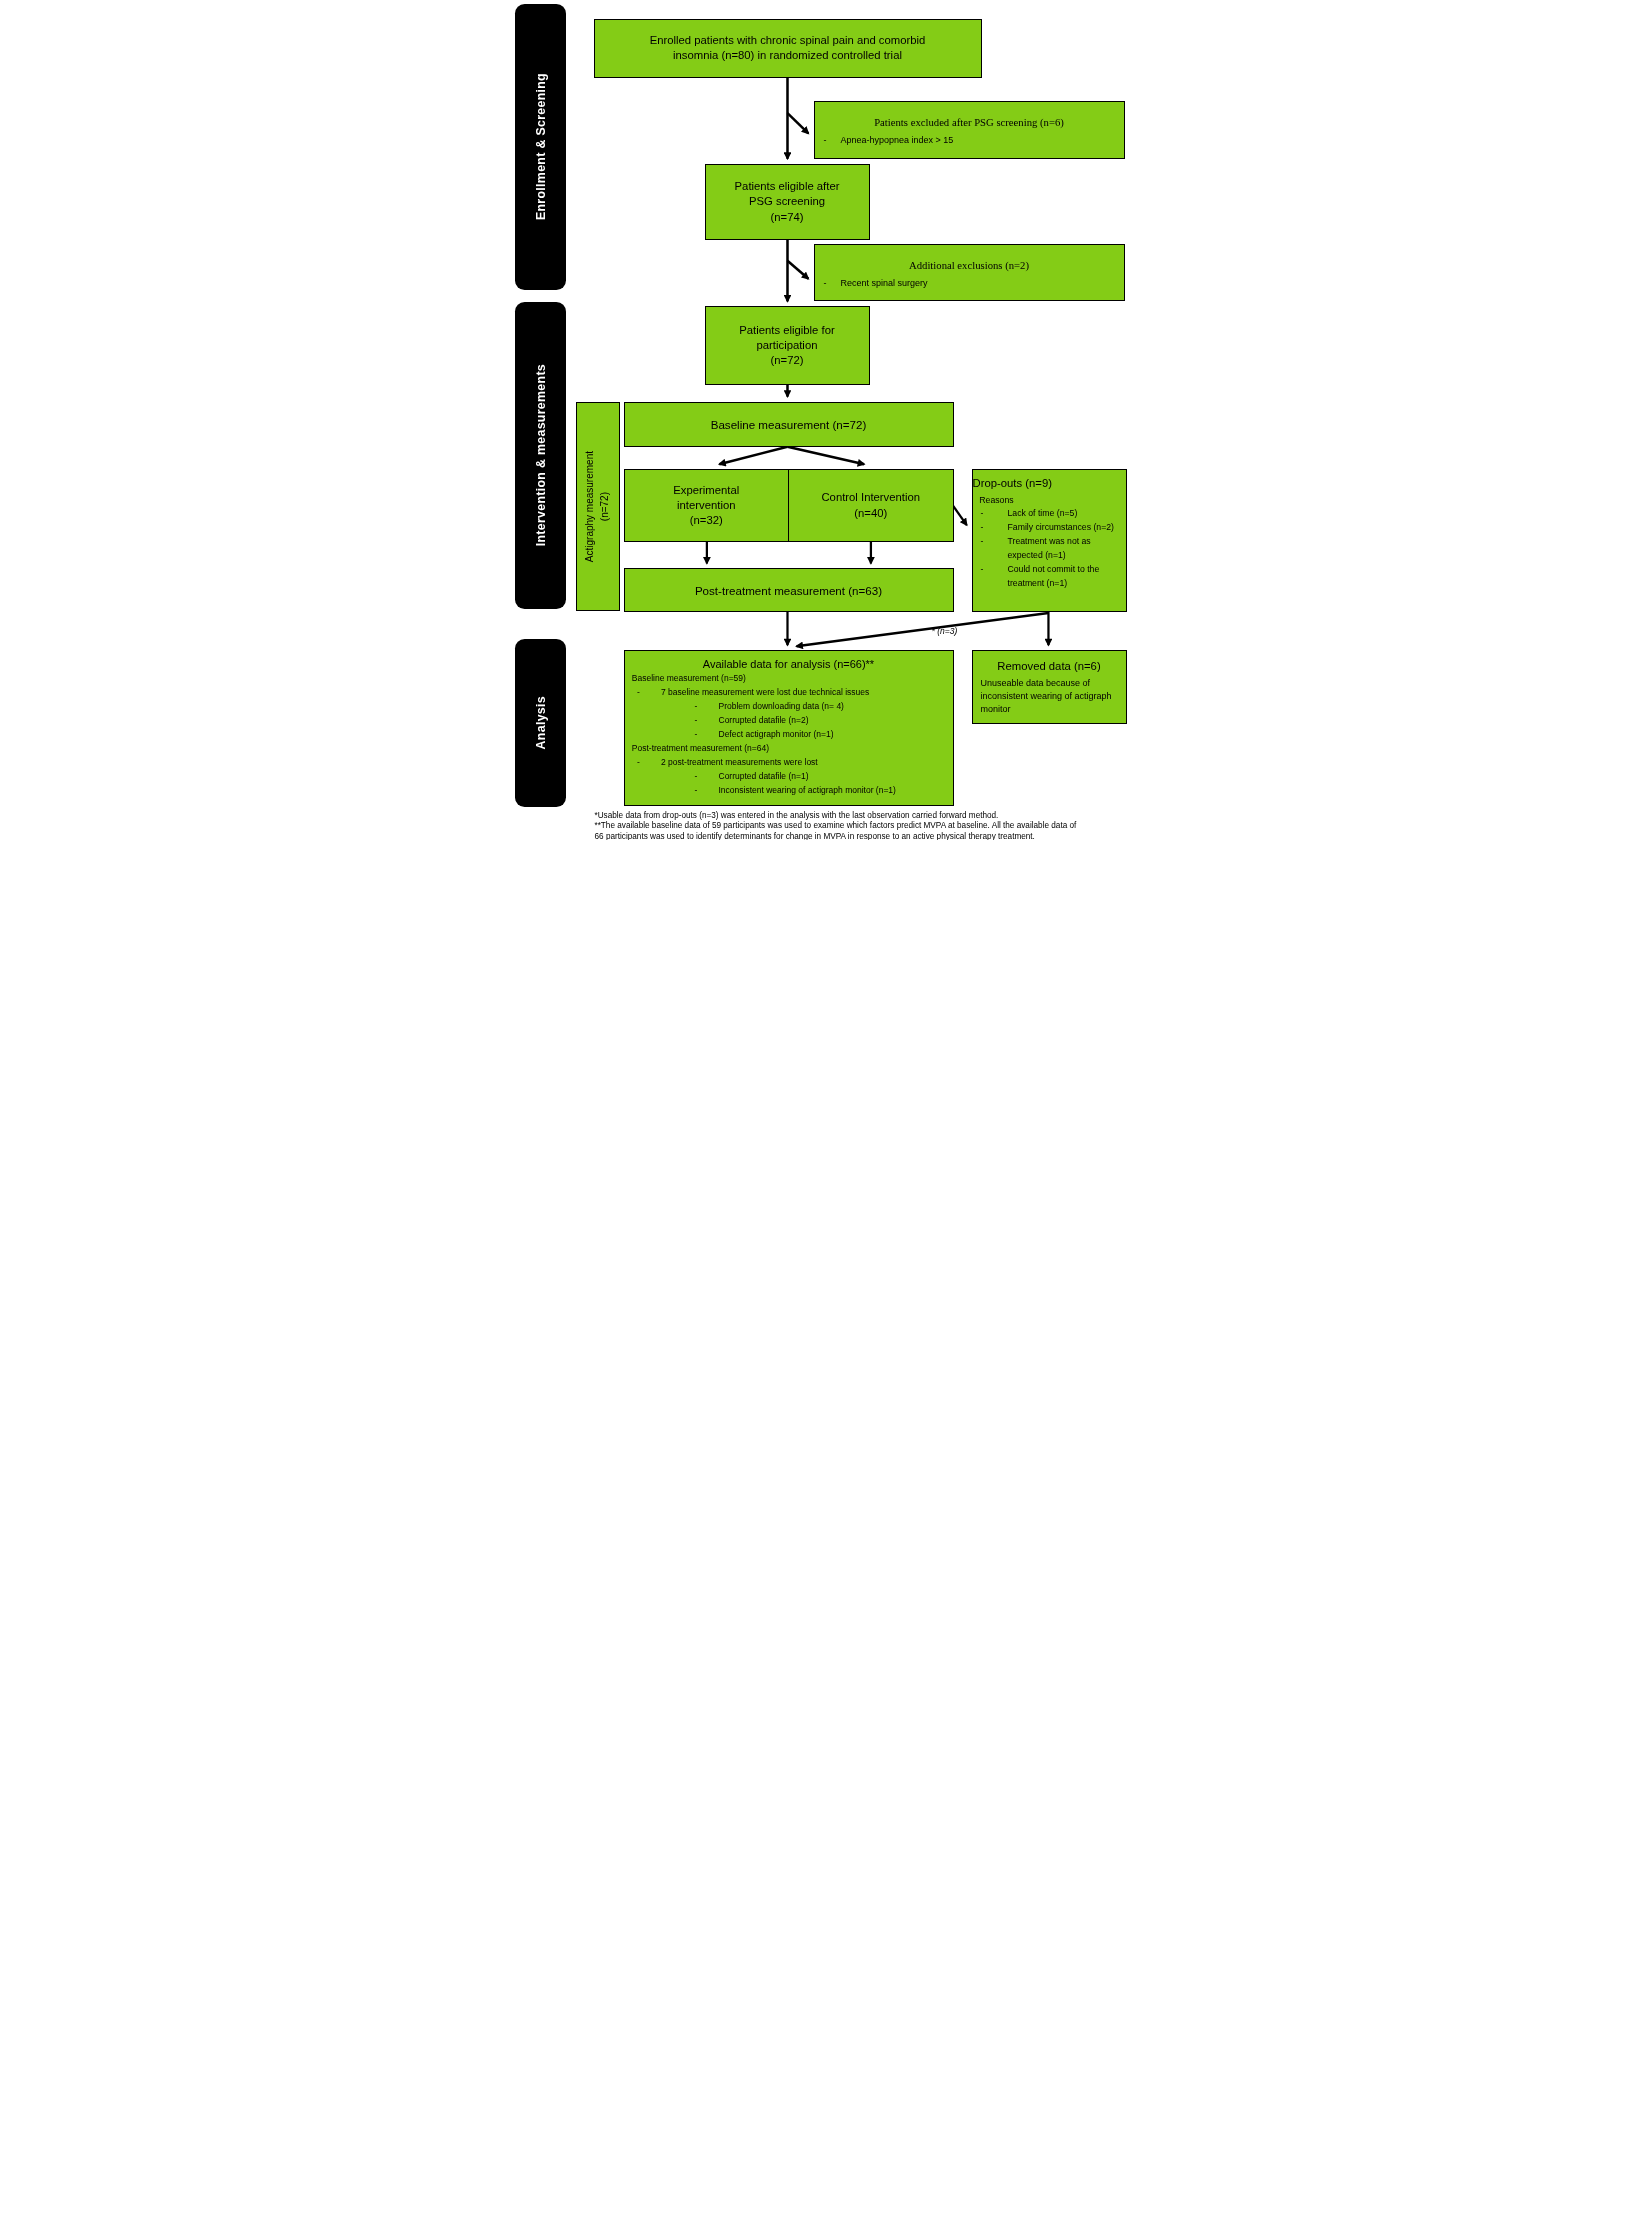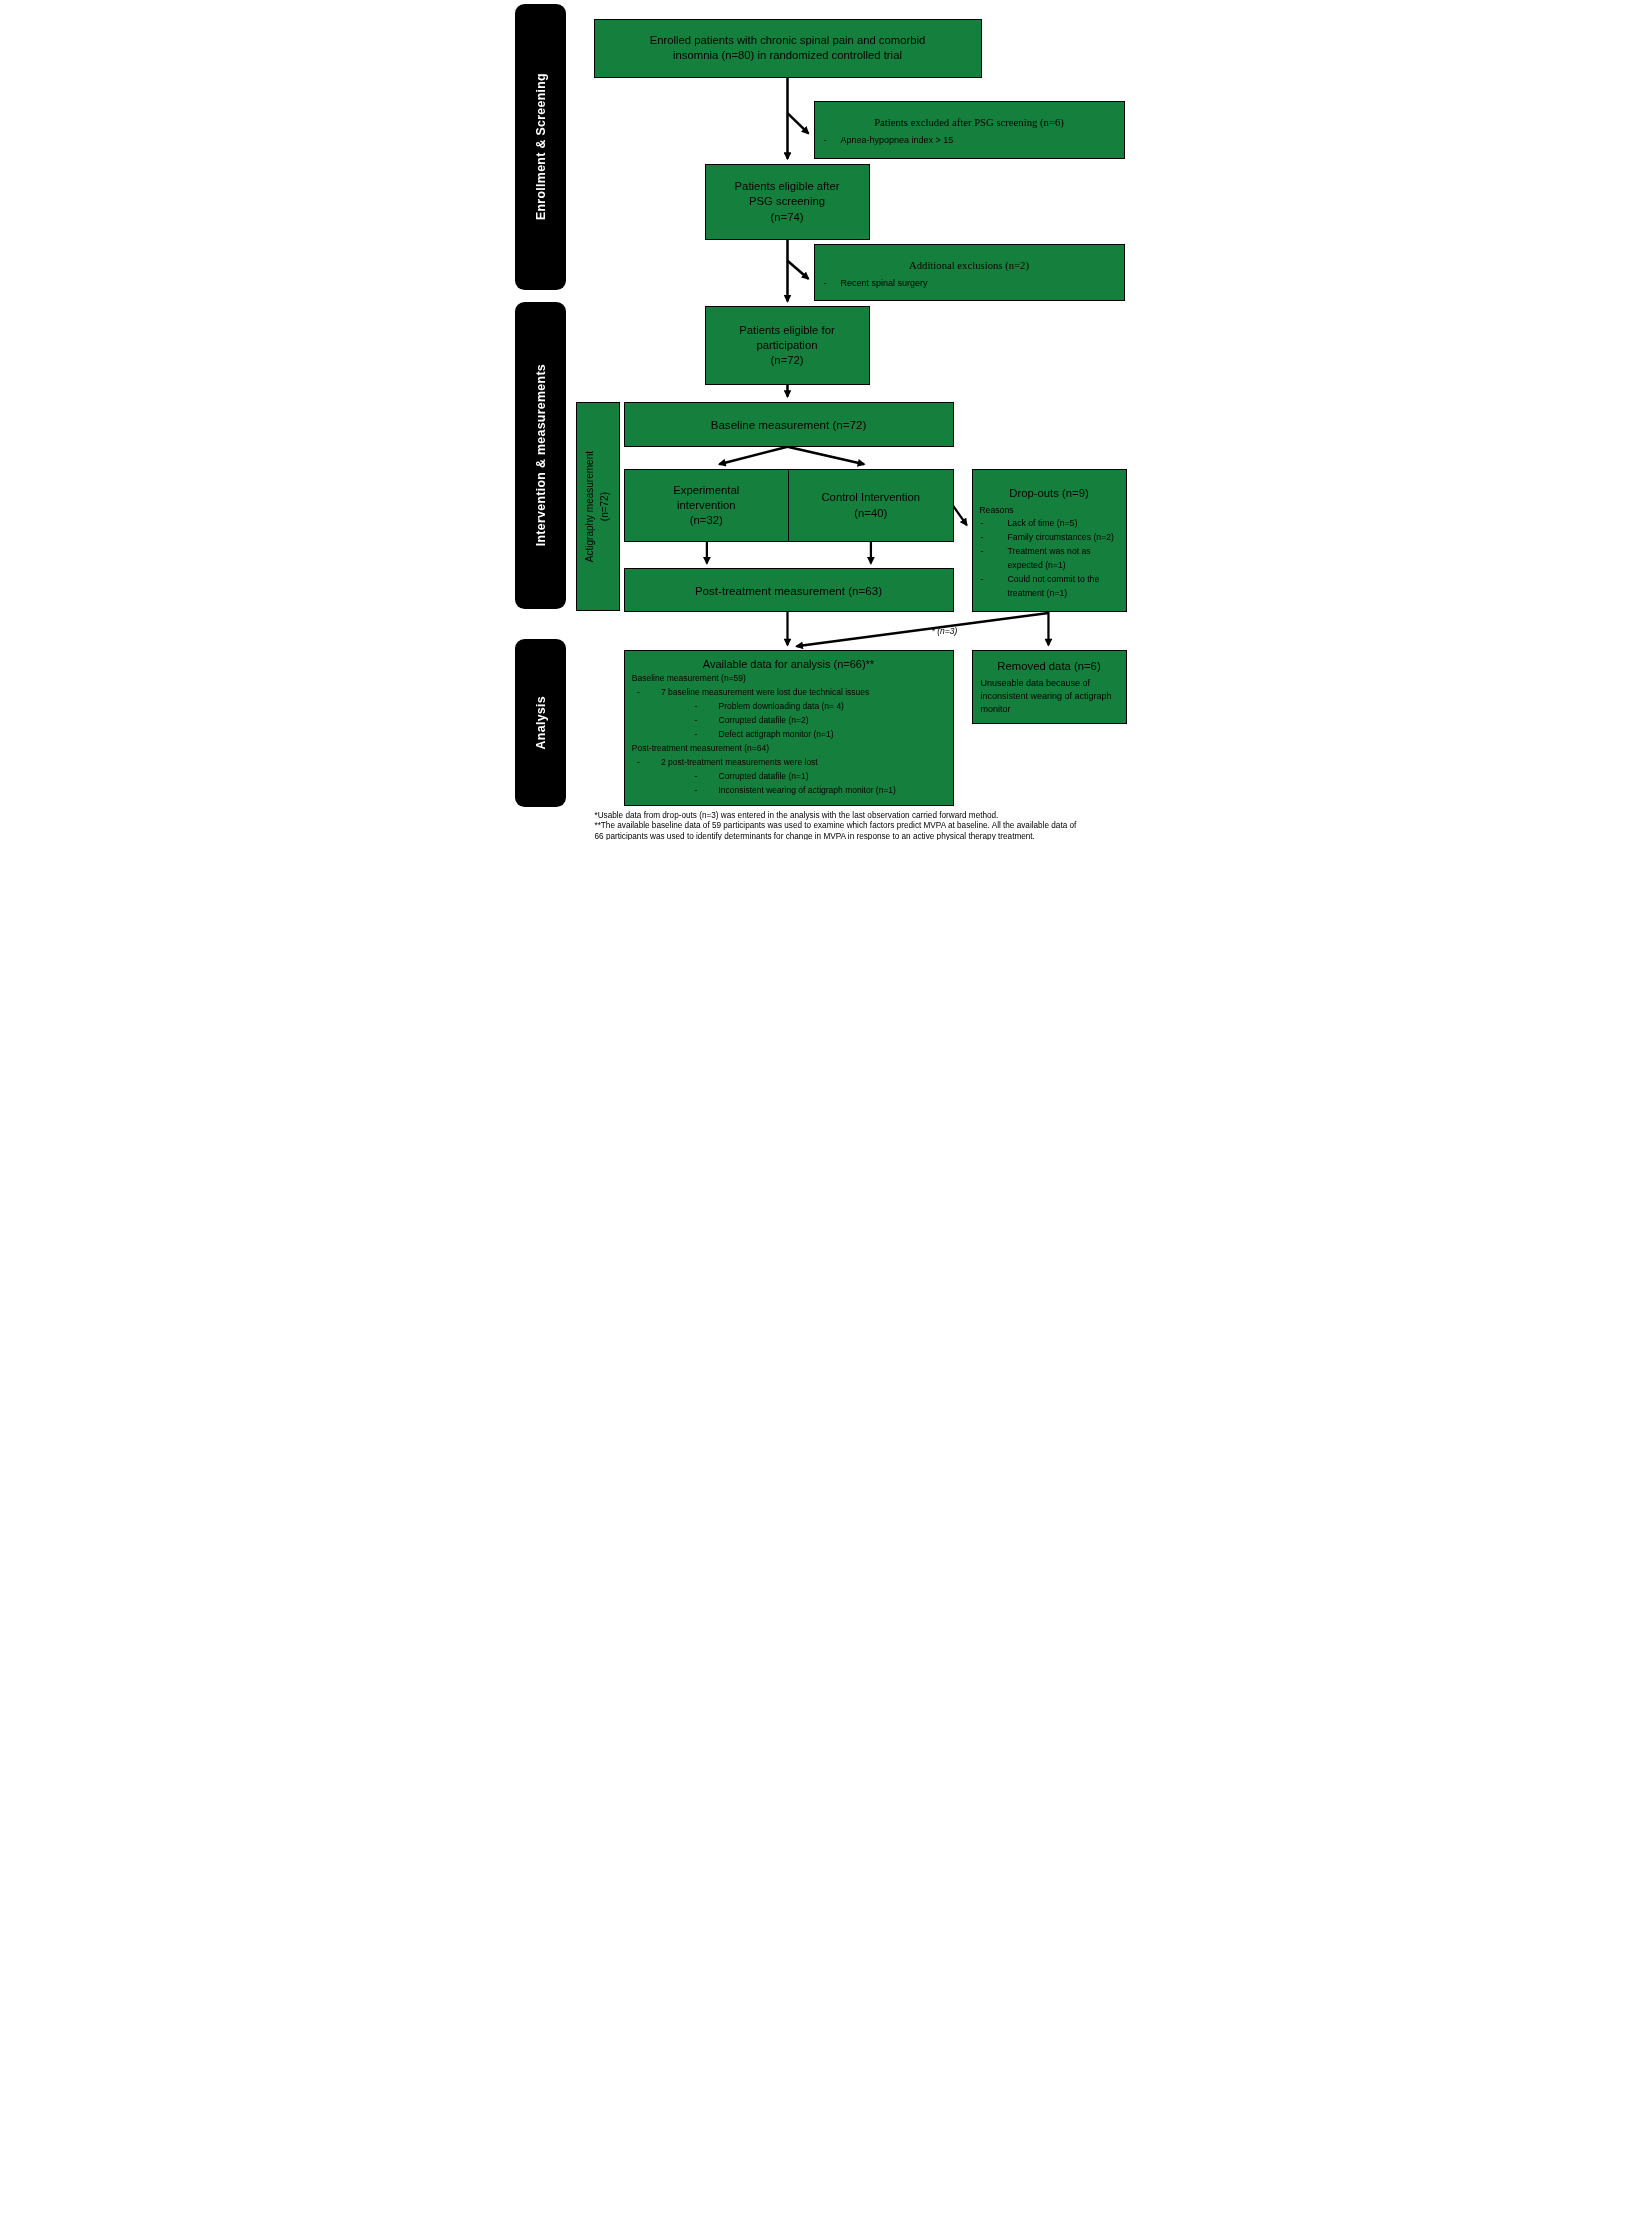--- a/index.html
+++ b/index.html
@@ -13,21 +13,21 @@
   .sidebar {
     position:absolute; left:2.8px; width:51px; background:#000; border-radius:9.6px;
     display:flex; align-items:center; justify-content:center;
   }
   .sidebar .vtext {
     writing-mode:vertical-rl; transform:rotate(180deg);
     color:#fff; font-weight:700; font-size:12.4px; letter-spacing:0.3px; white-space:nowrap;
   }
 
   .box {
-    position:absolute; background:#15803d; border:1.7px solid #000; box-sizing:border-box;
+    position:absolute; background:#84cc16; border:1.7px solid #000; box-sizing:border-box;
   }
   .centerbox { display:flex; flex-direction:column; align-items:center; justify-content:center; text-align:center; }
   .bigtext  { font-size:11.3px; line-height:15.2px; }
   .onelined { font-size:11.6px; }
 
   .titleline { text-align:center; font-size:10.7px; line-height:13px;font-family:Liberation Serif, serif; }
   .brow { display:flex; align-items:flex-start; font-size:9px; line-height:12px; margin-top:5.1px; padding-left:9px; }
   .brow .dash { width:17px; flex:none; }
   .brow .btxt { flex:1; }
 
@@ -35,21 +35,21 @@
   .vbox { display:flex; align-items:center; justify-content:center; }
   .vbox .vwrap { writing-mode:vertical-rl; transform:rotate(180deg); text-align:center; }
   .vbox .vline { font-size:10px; line-height:14.7px; white-space:nowrap; text-align:center; }
 
   
   .splitbox { display:flex; padding:0; }
   .cell { flex:1; display:flex; flex-direction:column; align-items:center; justify-content:center; text-align:center; font-size:11.3px; line-height:15.2px; }
   .cell.right { border-left:1.1px solid #000; }
 
   
-  .dtitle { text-align:center; font-size:11.3px; line-height:13.5px; margin-top:17px; }
+  .dtitle { text-align:left; font-size:11.3px; line-height:13.5px; margin-top:7px; }
   .dsub   { font-size:8.7px; line-height:12.4px; padding-left:6.8px; margin-top:3.4px; }
   .drow   { display:flex; align-items:flex-start; font-size:8.7px; line-height:14px; padding-left:8px; }
   .drow .dash { width:27px; flex:none; }
   .drow .btxt { flex:1; padding-right:3.4px; }
 
   
   .atitle { text-align:center; font-size:11px; line-height:13.5px; margin-top:6.8px; }
   .arow { display:flex; align-items:center; font-size:8.5px; line-height:14px; }
   .arow .btxt { flex:1; padding-right:2.3px; }
   .arow.lv0 { padding-left:7.3px; }

